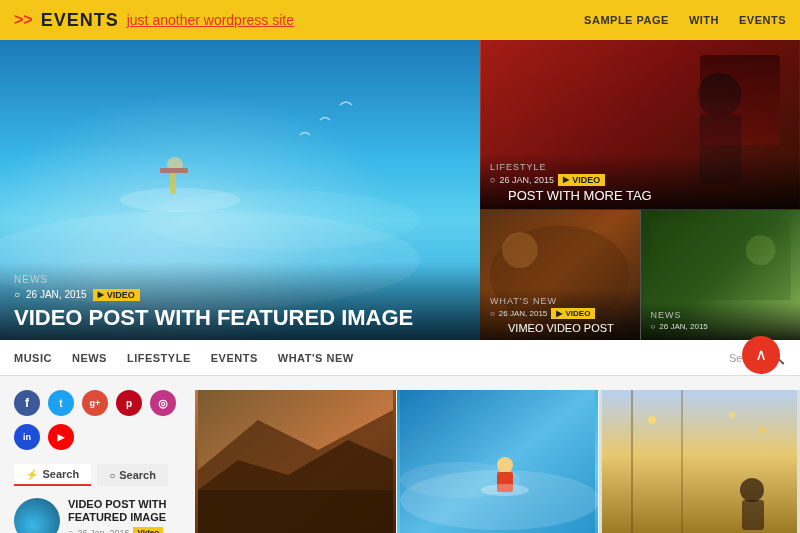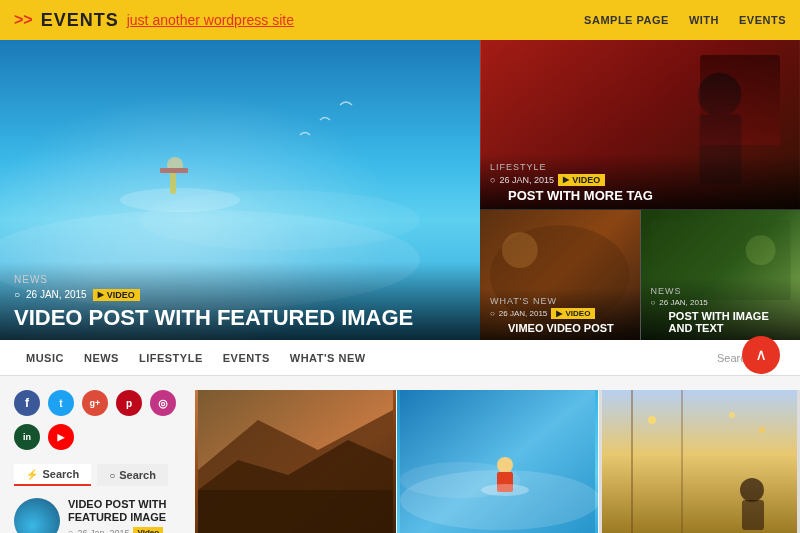--- a/index.html
+++ b/index.html
@@ -59,30 +59,30 @@
     .hero-panel-top { background: linear-gradient(135deg, #c0392b 0%, #7f1a1a 50%, #3a1a0a 100%); border-bottom: 1px solid #333; }
     .hero-bottom-row { display: flex; height: 130px; }
     .hero-panel-overlay {
       position: absolute; bottom: 0; left: 0; right: 0;
       background: linear-gradient(transparent, rgba(0,0,0,0.8));
       padding: 8px 10px 6px;
     }
     .panel-cat { font-size: 9px; color: #bbb; letter-spacing: 1px; text-transform: uppercase; margin-bottom: 2px; }
     .panel-meta { display: flex; align-items: center; gap: 4px; margin-bottom: 3px; }
     .panel-date { font-size: 9px; color: #ddd; }
-    .panel-title { font-size: 13px; font-weight: 700; color: #fff; text-transform: uppercase; line-height: 1.1; padding-left: 18px; }
+    .panel-title { font-size: 13px; font-weight: 400; color: #fff; text-transform: uppercase; line-height: 1.1; padding-left: 18px; }
 
     
     .sub-nav {
       background: #fff;
       border-bottom: 1px solid #ddd;
       height: 36px;
       display: flex;
       align-items: center;
-      padding: 0 26px;
+      padding: 0 14px;
       justify-content: space-between;
     }
     .sub-nav-links { display: flex; gap: 20px; align-items: center; }
     .sub-nav-link { font-size: 11px; color: #444; font-weight: 600; letter-spacing: 0.5px; cursor: pointer; text-transform: uppercase; }
     .sub-nav-search { display: flex; align-items: center; gap: 6px; }
     .search-text { font-size: 11px; color: #999; }
     .search-icon-wrap { font-size: 13px; color: #999; }
 
     
     .scroll-top {
@@ -107,21 +107,21 @@
     .social-icon {
       width: 26px; height: 26px; border-radius: 50%;
       display: flex; align-items: center; justify-content: center;
       font-size: 12px; font-weight: 700; color: #fff; cursor: pointer;
     }
     .si-fb { background: #3b5998; }
     .si-tw { background: #1da1f2; }
     .si-gp { background: #dd4b39; }
     .si-pi { background: #bd081c; }
     .si-ig { background: #c13584; }
-    .si-li { background: #14532d; }
+    .si-li { background: #1d4ed8; }
     .si-yt { background: #ff0000; }
 
     .tab-row { display: flex; margin-bottom: 12px; gap: 6px; }
     .tab-btn {
       padding: 4px 12px; font-size: 11px; font-weight: 700; cursor: pointer;
       border: none; background: #eee; color: #444; display: flex; align-items: center; gap: 4px;
     }
     .tab-btn.active { background: #fff; border-bottom: 2px solid #e63322; }
     .tab-icon { font-size: 10px; }
 
@@ -249,21 +249,20 @@
           <svg viewBox="0 0 160 130" style="position:absolute;inset:0;width:100%;height:100%;opacity:0.6;">
             <rect x="10" y="10" width="140" height="80" fill="rgba(40,80,20,0.4)" rx="2"></rect>
             <circle cx="120" cy="40" r="15" fill="rgba(180,220,100,0.3)"></circle>
           </svg>
           <div class="hero-panel-overlay">
             <div class="panel-cat">NEWS</div>
             <div class="panel-meta">
               <span style="font-size:8px;color:#ddd;">○</span>
               <span class="panel-date" style="font-size:8px;">26 JAN, 2015</span>
             </div>
-            <div class="panel-title" style="font-size:11px;">POST WITH IMAGE AND TEXT</div>
           </div>
         </div>
       </div>
     </div>
   </section>
 
   <nav class="sub-nav">
     <div class="sub-nav-links">
       <a class="sub-nav-link">MUSIC</a>
       <a class="sub-nav-link">NEWS</a>

